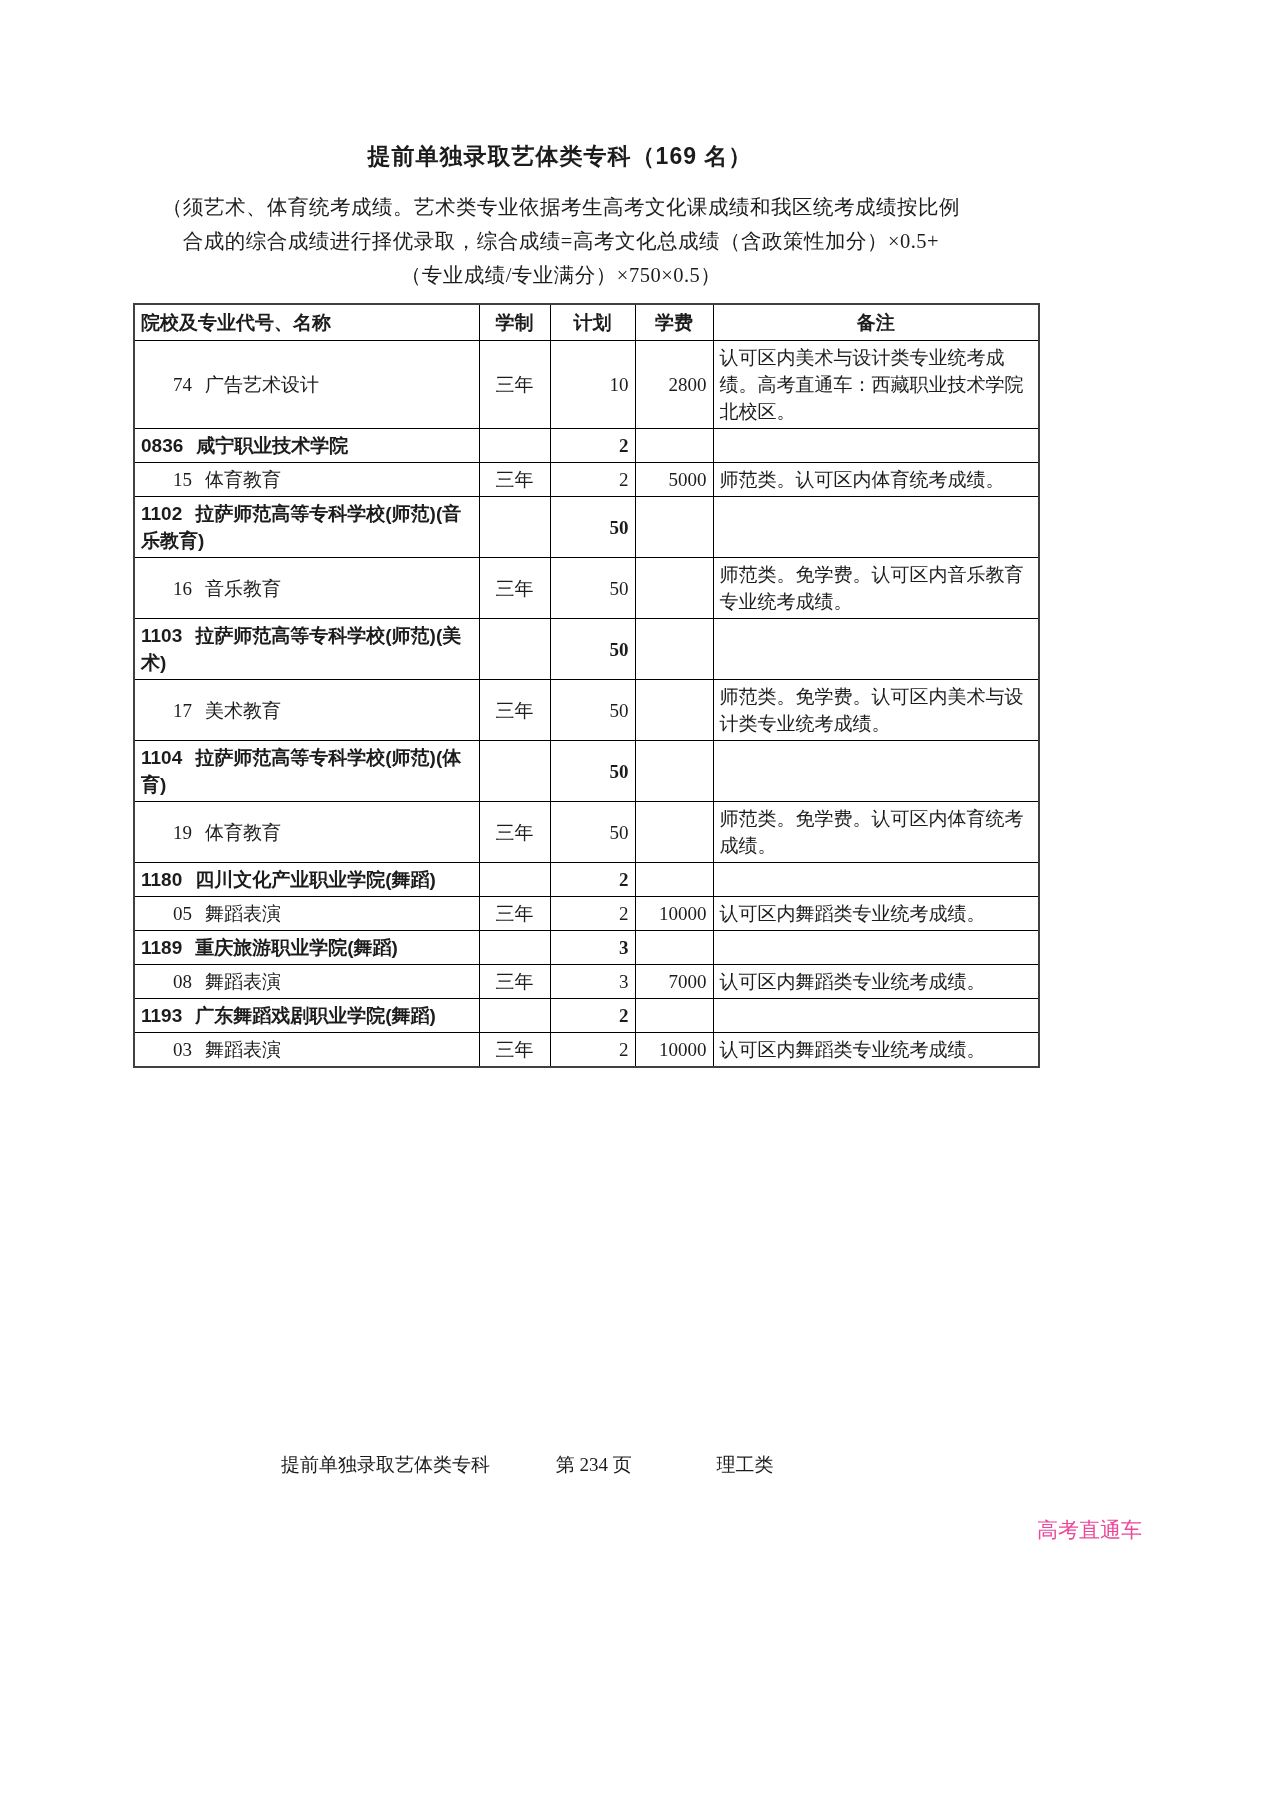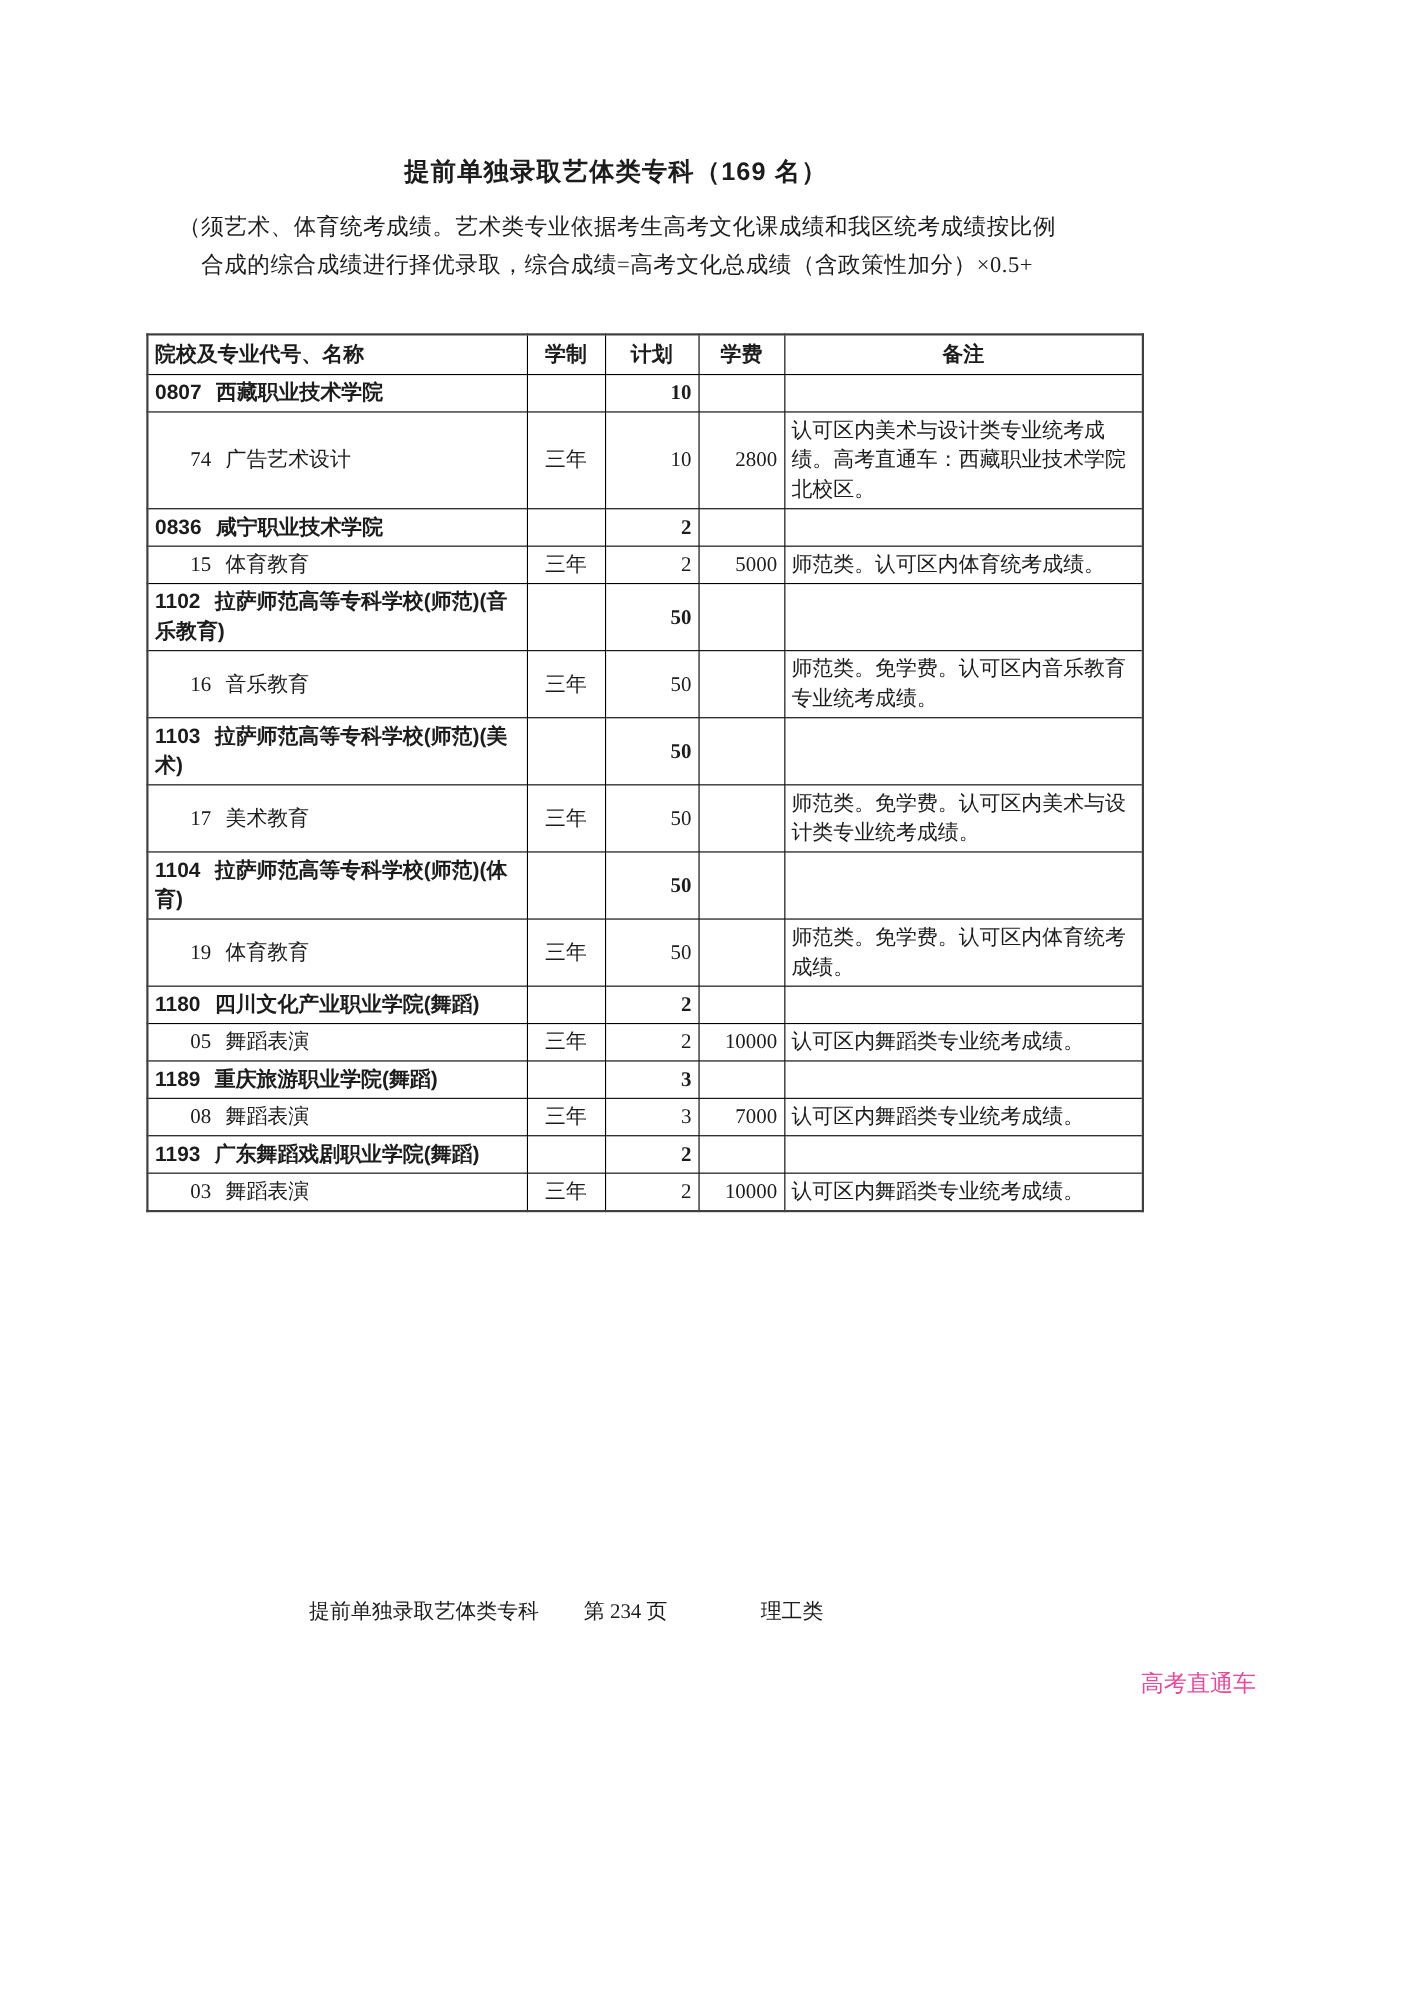--- a/index.html
+++ b/index.html
@@ -80,66 +80,60 @@
   tr.major  { height: 31px; }
   .code { margin-right: 13px; }
   tr.major .code { margin-left: 32px; }
   .page-footer {
     position: absolute;
     top: 1452px;
     left: 281px;
     font-size: 19px;
     white-space: nowrap;
   }
-  .page-footer .f-section { margin-right: 24px; }
+  .page-footer .f-section { margin-right: 49px; }
   .page-footer .f-page    { margin-right: 80px; margin-left: 12px; }
   .watermark {
     position: absolute;
     top: 1516px;
     right: 138px;
     font-size: 21px;
     color: #ec4899;
     font-family: "Liberation Sans", "DejaVu Sans", sans-serif;
   }
 </style>
 </head>
 <body>
 
 <h1 class="page-title">提前单独录取艺体类专科（169 名）</h1>
 
 <div class="intro">
   <div>（须艺术、体育统考成绩。艺术类专业依据考生高考文化课成绩和我区统考成绩按比例</div>
   <div>合成的综合成绩进行择优录取，综合成绩=高考文化总成绩（含政策性加分）×0.5+</div>
+  <div>（专业成绩/专业满分）×750×0.5）</div>
 </div>
 
 <table class="admission">
   <colgroup>
     <col style="width:345px">
     <col style="width:71px">
     <col style="width:85px">
     <col style="width:78px">
     <col style="width:326px">
   </colgroup>
   <thead>
     <tr>
       <th class="h-name">院校及专业代号、名称</th>
       <th>学制</th>
       <th>计划</th>
       <th>学费</th>
       <th>备注</th>
     </tr>
   </thead>
   <tbody id="table-body">
-      <tr class="school">
-        <td class="c-name"><span class="code">0807</span><span class="name">西藏职业技术学院</span></td>
-        <td class="c-dur"></td>
-        <td class="c-plan">10</td>
-        <td class="c-fee"></td>
-        <td class="c-note"></td>
-      </tr>
       <tr class="major">
         <td class="c-name"><span class="code">74</span><span class="name">广告艺术设计</span></td>
         <td class="c-dur">三年</td>
         <td class="c-plan">10</td>
         <td class="c-fee">2800</td>
         <td class="c-note">认可区内美术与设计类专业统考成绩。高考直通车：西藏职业技术学院北校区。</td>
       </tr>
       <tr class="school">
         <td class="c-name"><span class="code">0836</span><span class="name">咸宁职业技术学院</span></td>
         <td class="c-dur"></td>

